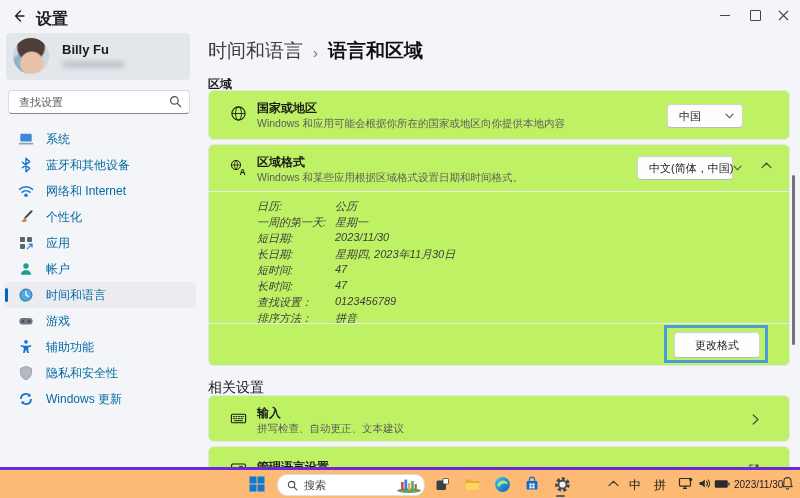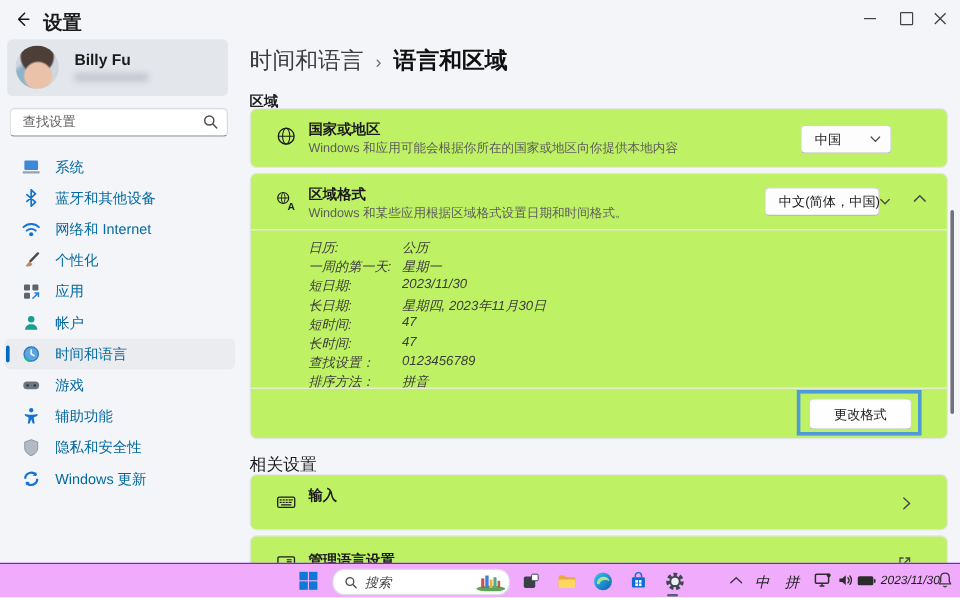--- a/index.html
+++ b/index.html
@@ -75,22 +75,22 @@
     display:flex;align-items:center;justify-content:center;color:#1b1b1b;}
   .relabel{left:8px;top:347px;font-size:14px;font-weight:normal;}
   .card3{top:363px;height:47px;}
   .card4{top:414px;height:46px;}
   .chev-right{right:30px;top:18px;}
   .extlink{right:29px;top:16px;}
   .card4 .card-title{top:12px;}
   .scrollbar{left:792px;top:175px;width:3px;height:170px;background:#70747a;border-radius:2px;}
 
   
-  .taskbar{position:absolute;left:0;right:0;bottom:0;height:28px;background:#f0abfc;
-    border-top:1px solid #6d28d9;font-style:italic;}
+  .taskbar{position:absolute;left:0;right:0;bottom:0;height:28px;background:#fdba74;
+    border-top:3px solid #6d28d9;}
   .tb{top:4px;width:20px;height:20px;display:flex;align-items:center;justify-content:center;}
   .tb-start{left:247px;}
   .tb-pill{left:277px;top:4px;width:146px;height:20px;background:#fff;border:1px solid #dcdfe4;
     border-radius:10px;display:flex;align-items:center;}
   .tb-pill .ptext{font-size:11px;color:#444;margin-left:6px;}
   .tb-pill .pimg{margin-left:auto;margin-right:2px;}
   .tb-view{left:432px;}.tb-folder{left:462px;}.tb-edge{left:492px;}
   .tb-store{left:522px;}.tb-settings{left:552px;}
   .active-bar{left:556px;bottom:1px;width:9px;height:2.5px;border-radius:2px;background:#53607a;}
   .tray-chev{left:608px;top:10px;}
@@ -323,20 +323,21 @@
     <div class="abs seclabel relabel">相关设置</div>
 
     <div class="abs card card3">
       <div class="abs card-ic">
         <svg viewBox="0 0 17 17">
             <rect x="1.4" y="4.2" width="14.2" height="8.6" rx="1.4" stroke="#1b1b1b" stroke-width="1.1" fill="none"></rect>
             <path d="M3.4 6.6 h1 M5.9 6.6 h1 M8.4 6.6 h1 M10.9 6.6 h1 M13 6.6 h0.6 M3.4 8.6 h1 M5.9 8.6 h1 M8.4 8.6 h1 M10.9 8.6 h1.8 M4.6 10.7 h7.8" stroke="#1b1b1b" stroke-width="1" stroke-linecap="round"></path>
           </svg>
       </div>
       <div class="abs card-title">输入</div>
+      <div class="abs card-desc">拼写检查、自动更正、文本建议</div>
       <div class="abs chev-right">
         <svg width="7" height="11" viewBox="0 0 7 11">
             <path d="M1.2 1 L6 5.5 L1.2 10" stroke="#4b4b4b" stroke-width="1.2" fill="none" stroke-linecap="round"></path>
           </svg>
       </div>
     </div>
 
     <div class="abs card card4">
       <div class="abs card-ic">
         <svg viewBox="0 0 17 17">

